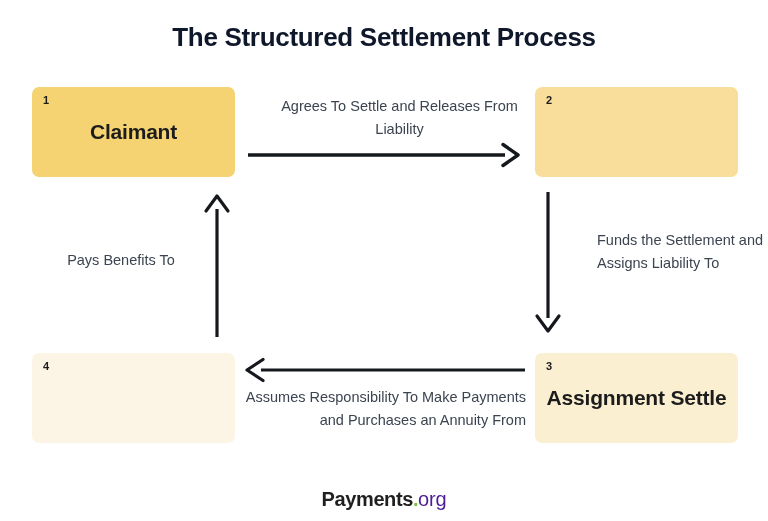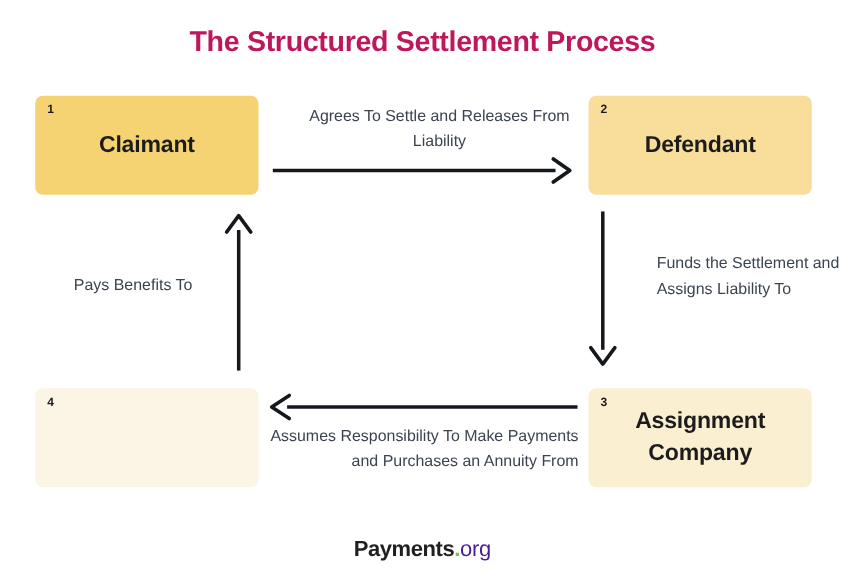--- a/index.html
+++ b/index.html
@@ -19,21 +19,21 @@
   
   .title {
     position: absolute;
     top: 22px;
     left: 0;
     width: 768px;
     text-align: center;
     font-size: 26px;
     font-weight: bold;
     letter-spacing: -0.3px;
-    color: #be185d;
+    color: #0f172a;
   }
 
   
   .node {
     position: absolute;
     border-radius: 7px;
     box-sizing: border-box;
     display: flex;
     align-items: center;
     justify-content: center;
@@ -125,26 +125,25 @@
 
 <div class="title">The Structured Settlement Process</div>
 
 <div class="node" id="node-claimant">
   <span class="node-num">1</span>
   <span class="node-label">Claimant</span>
 </div>
 
 <div class="node" id="node-defendant">
   <span class="node-num">2</span>
-  <span class="node-label">Defendant</span>
 </div>
 
 <div class="node" id="node-assignment">
   <span class="node-num">3</span>
-  <span class="node-label">Assignment Company</span>
+  <span class="node-label">Assignment Settle</span>
 </div>
 
 <div class="node" id="node-insurance">
   <span class="node-num">4</span>
 </div>
 
 <div class="edge-label" id="label-top">Agrees To Settle and Releases From Liability</div>
 <svg class="arrow" id="arrow-top" width="275" height="26" viewBox="0 0 275 26">
   <line x1="1" y1="13" x2="258" y2="13" stroke="#15181c" stroke-width="3.4"></line>
   <polyline points="256,2.5 271,13 256,23.5" fill="none" stroke="#15181c" stroke-width="3.4" stroke-linecap="round" stroke-linejoin="round"></polyline>

